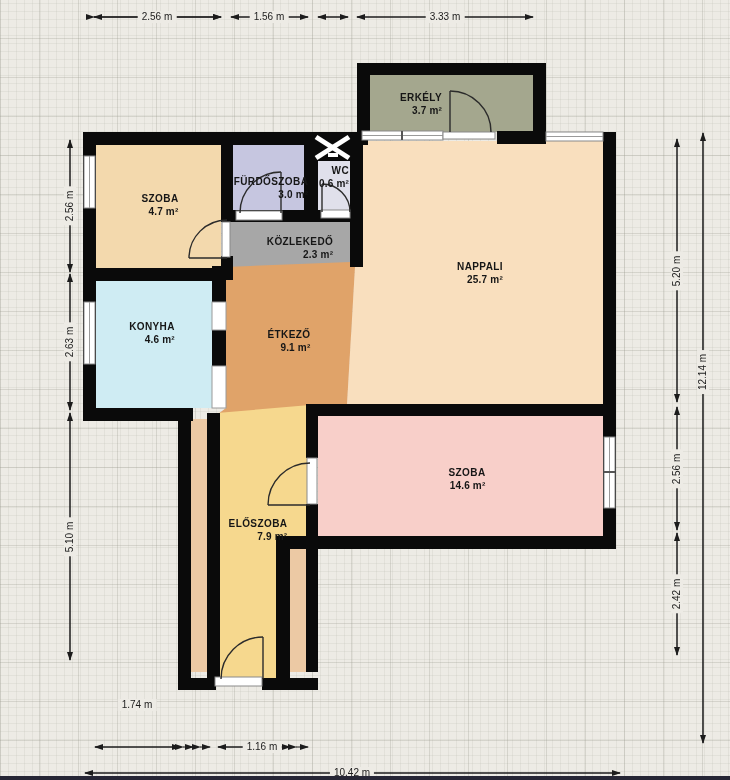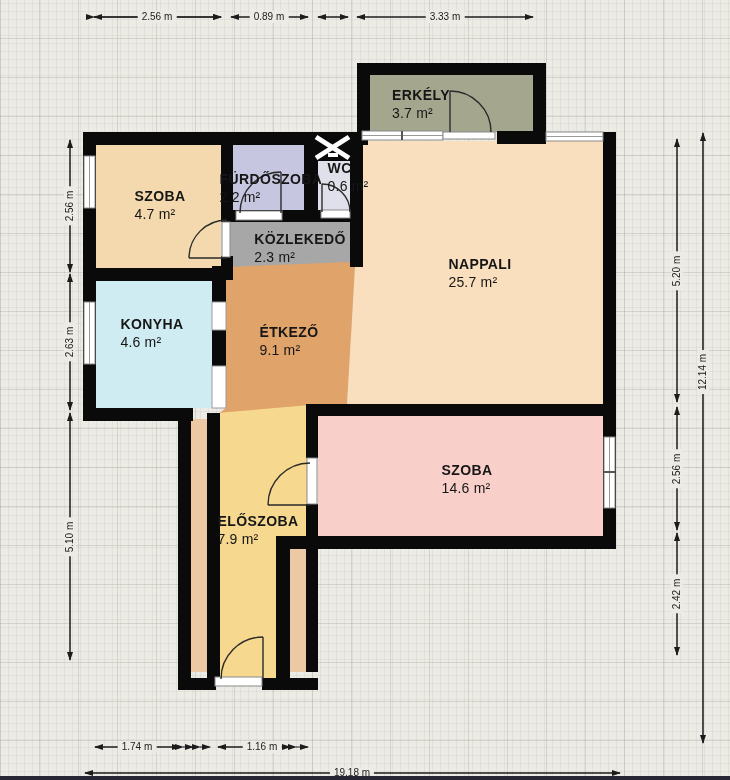--- a/index.html
+++ b/index.html
@@ -16,24 +16,24 @@
   svg.plan{position:absolute;left:0;top:0;}
   .wall{fill:var(--wall,#0a0a0a);}
   .gapfill{fill:#ffffff;stroke:#9a9a9a;stroke-width:1;}
   .win{fill:#ffffff;stroke:#8a8a8a;stroke-width:1;}
   .winline{stroke:#9a9a9a;stroke-width:1;}
   .sill{fill:#ffffff;stroke:#8a8a8a;stroke-width:1;}
   .doorline{stroke:#2b2b2b;stroke-width:1.4;fill:none;}
   .dimline{stroke:var(--dim,#1c1c1c);stroke-width:1;}
   .roomlabel{
     position:absolute;transform:translate(-50%,-50%);
-    text-align:left;color:#161616;font-size:14px;font-weight:bold;
+    text-align:right;color:#161616;font-size:10px;font-weight:bold;
     letter-spacing:.4px;line-height:1.3;white-space:nowrap;pointer-events:none;
   }
-  .roomlabel .area{font-weight:normal;letter-spacing:.2px;}
+  .roomlabel .area{font-weight:bold;letter-spacing:.2px;}
   .dimlabel{
     position:absolute;transform:translate(-50%,-50%);
     background:var(--page,#edebe5);color:var(--dim,#1c1c1c);
     font-size:10px;padding:0 4px;white-space:nowrap;line-height:12px;
   }
   .dimlabel.v{transform:translate(-50%,-50%) rotate(-90deg);}
   #bottom-bar{position:absolute;left:0;top:776px;width:730px;height:4px;background:var(--bottom_bar,#262635);}
 </style>
 </head>
 <body>
@@ -191,23 +191,23 @@
       <line class="dimline" x1="85" y1="773" x2="620" y2="773" marker-end="url(#ah)"></line>
     </g>
   </svg>
 
   <div class="roomlabel" style="left:160px;top:205px">
     <div>SZOBA</div>
       <div class="area">4.7 m²</div>
   </div>
   <div class="roomlabel" style="left:271px;top:188px">
     <div>FÜRDŐSZOBA</div>
-      <div class="area">2.2 m²</div>
-  </div>
-  <div class="roomlabel" style="left:348px;top:177px">
+      <div class="area">3.0 m²</div>
+  </div>
+  <div class="roomlabel" style="left:334px;top:177px">
     <div>WC</div>
       <div class="area">0.6 m²</div>
   </div>
   <div class="roomlabel" style="left:421px;top:104px">
     <div>ERKÉLY</div>
       <div class="area">3.7 m²</div>
   </div>
   <div class="roomlabel" style="left:300px;top:248px">
     <div>KÖZLEKEDŐ</div>
       <div class="area">2.3 m²</div>
@@ -227,27 +227,27 @@
   <div class="roomlabel" style="left:258px;top:530px">
     <div>ELŐSZOBA</div>
       <div class="area">7.9 m²</div>
   </div>
   <div class="roomlabel" style="left:467px;top:479px">
     <div>SZOBA</div>
       <div class="area">14.6 m²</div>
   </div>
 
   <div class="dimlabel" style="left:157px;top:17px">2.56 m</div>
-  <div class="dimlabel" style="left:269px;top:17px">0.89 m</div>
+  <div class="dimlabel" style="left:269px;top:17px">1.56 m</div>
   <div class="dimlabel" style="left:445px;top:17px">3.33 m</div>
   <div class="dimlabel v" style="left:70px;top:206px">2.56 m</div>
   <div class="dimlabel v" style="left:70px;top:342px">2.63 m</div>
   <div class="dimlabel v" style="left:70px;top:537px">5.10 m</div>
   <div class="dimlabel v" style="left:677px;top:271px">5.20 m</div>
   <div class="dimlabel v" style="left:677px;top:469px">2.56 m</div>
   <div class="dimlabel v" style="left:677px;top:594px">2.42 m</div>
   <div class="dimlabel v" style="left:703px;top:372px">12.14 m</div>
-  <div class="dimlabel" style="left:137px;top:747px">1.74 m</div>
+  <div class="dimlabel" style="left:137px;top:705px">1.74 m</div>
   <div class="dimlabel" style="left:262px;top:747px">1.16 m</div>
-  <div class="dimlabel" style="left:352px;top:773px">19.18 m</div>
+  <div class="dimlabel" style="left:352px;top:773px">10.42 m</div>
 
   <div id="bottom-bar"></div>
 </div>
 
 </body></html>

